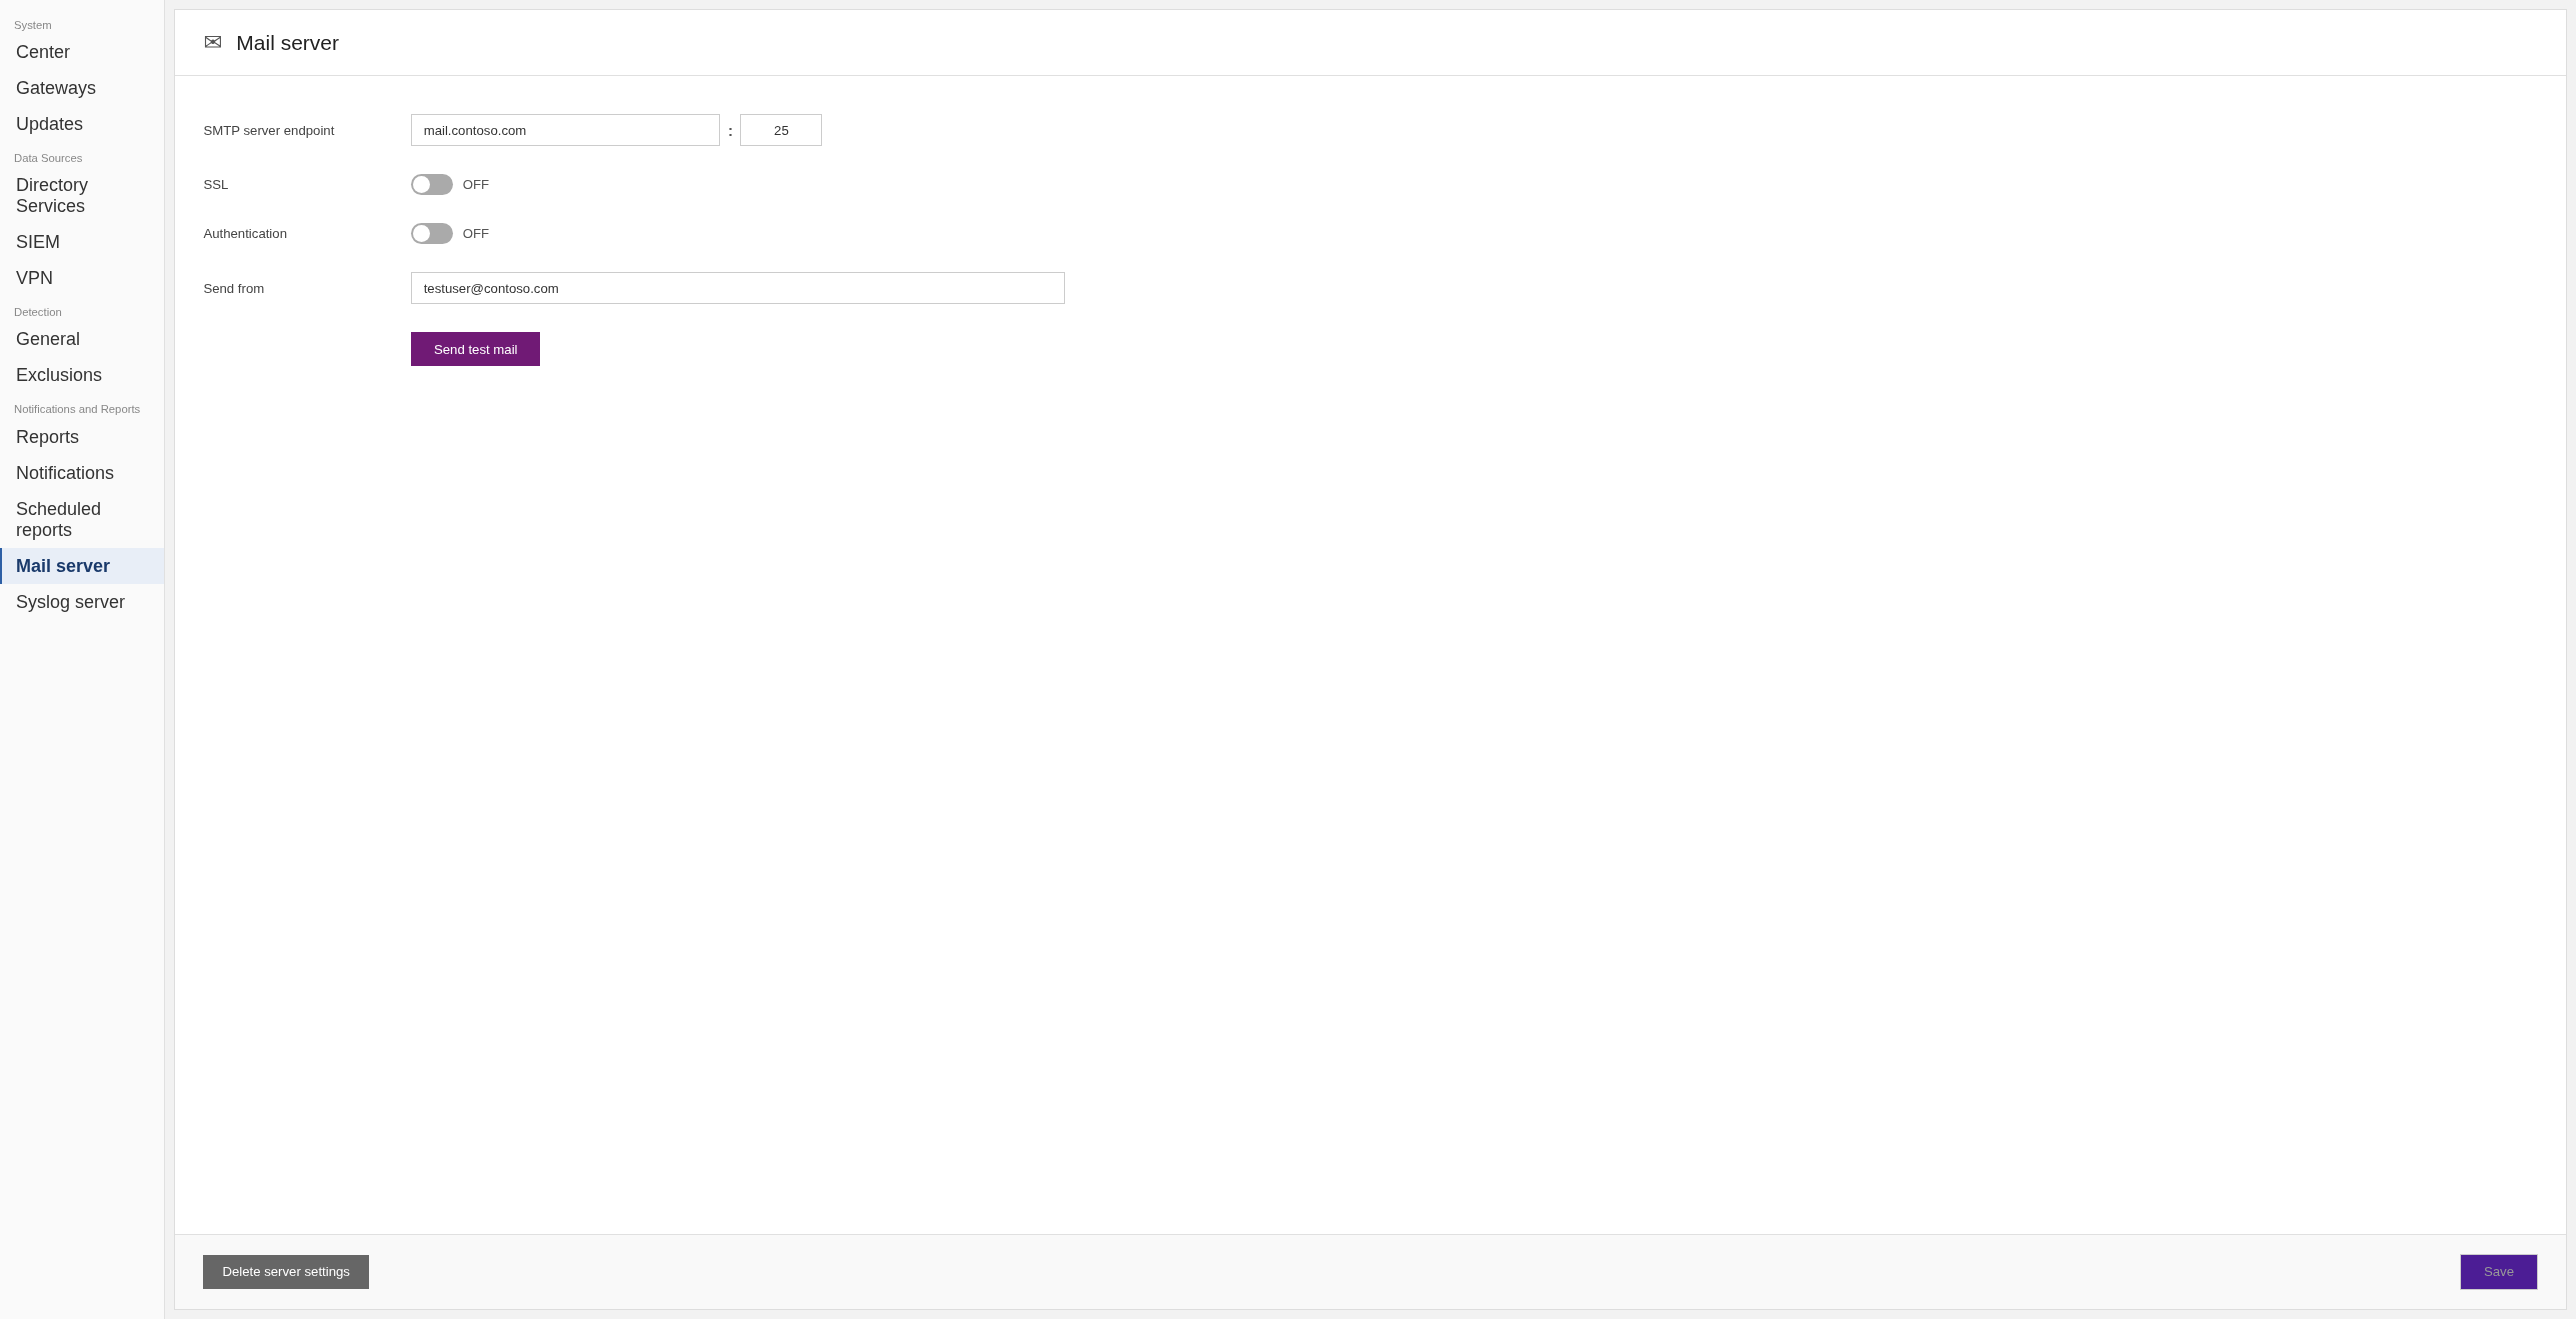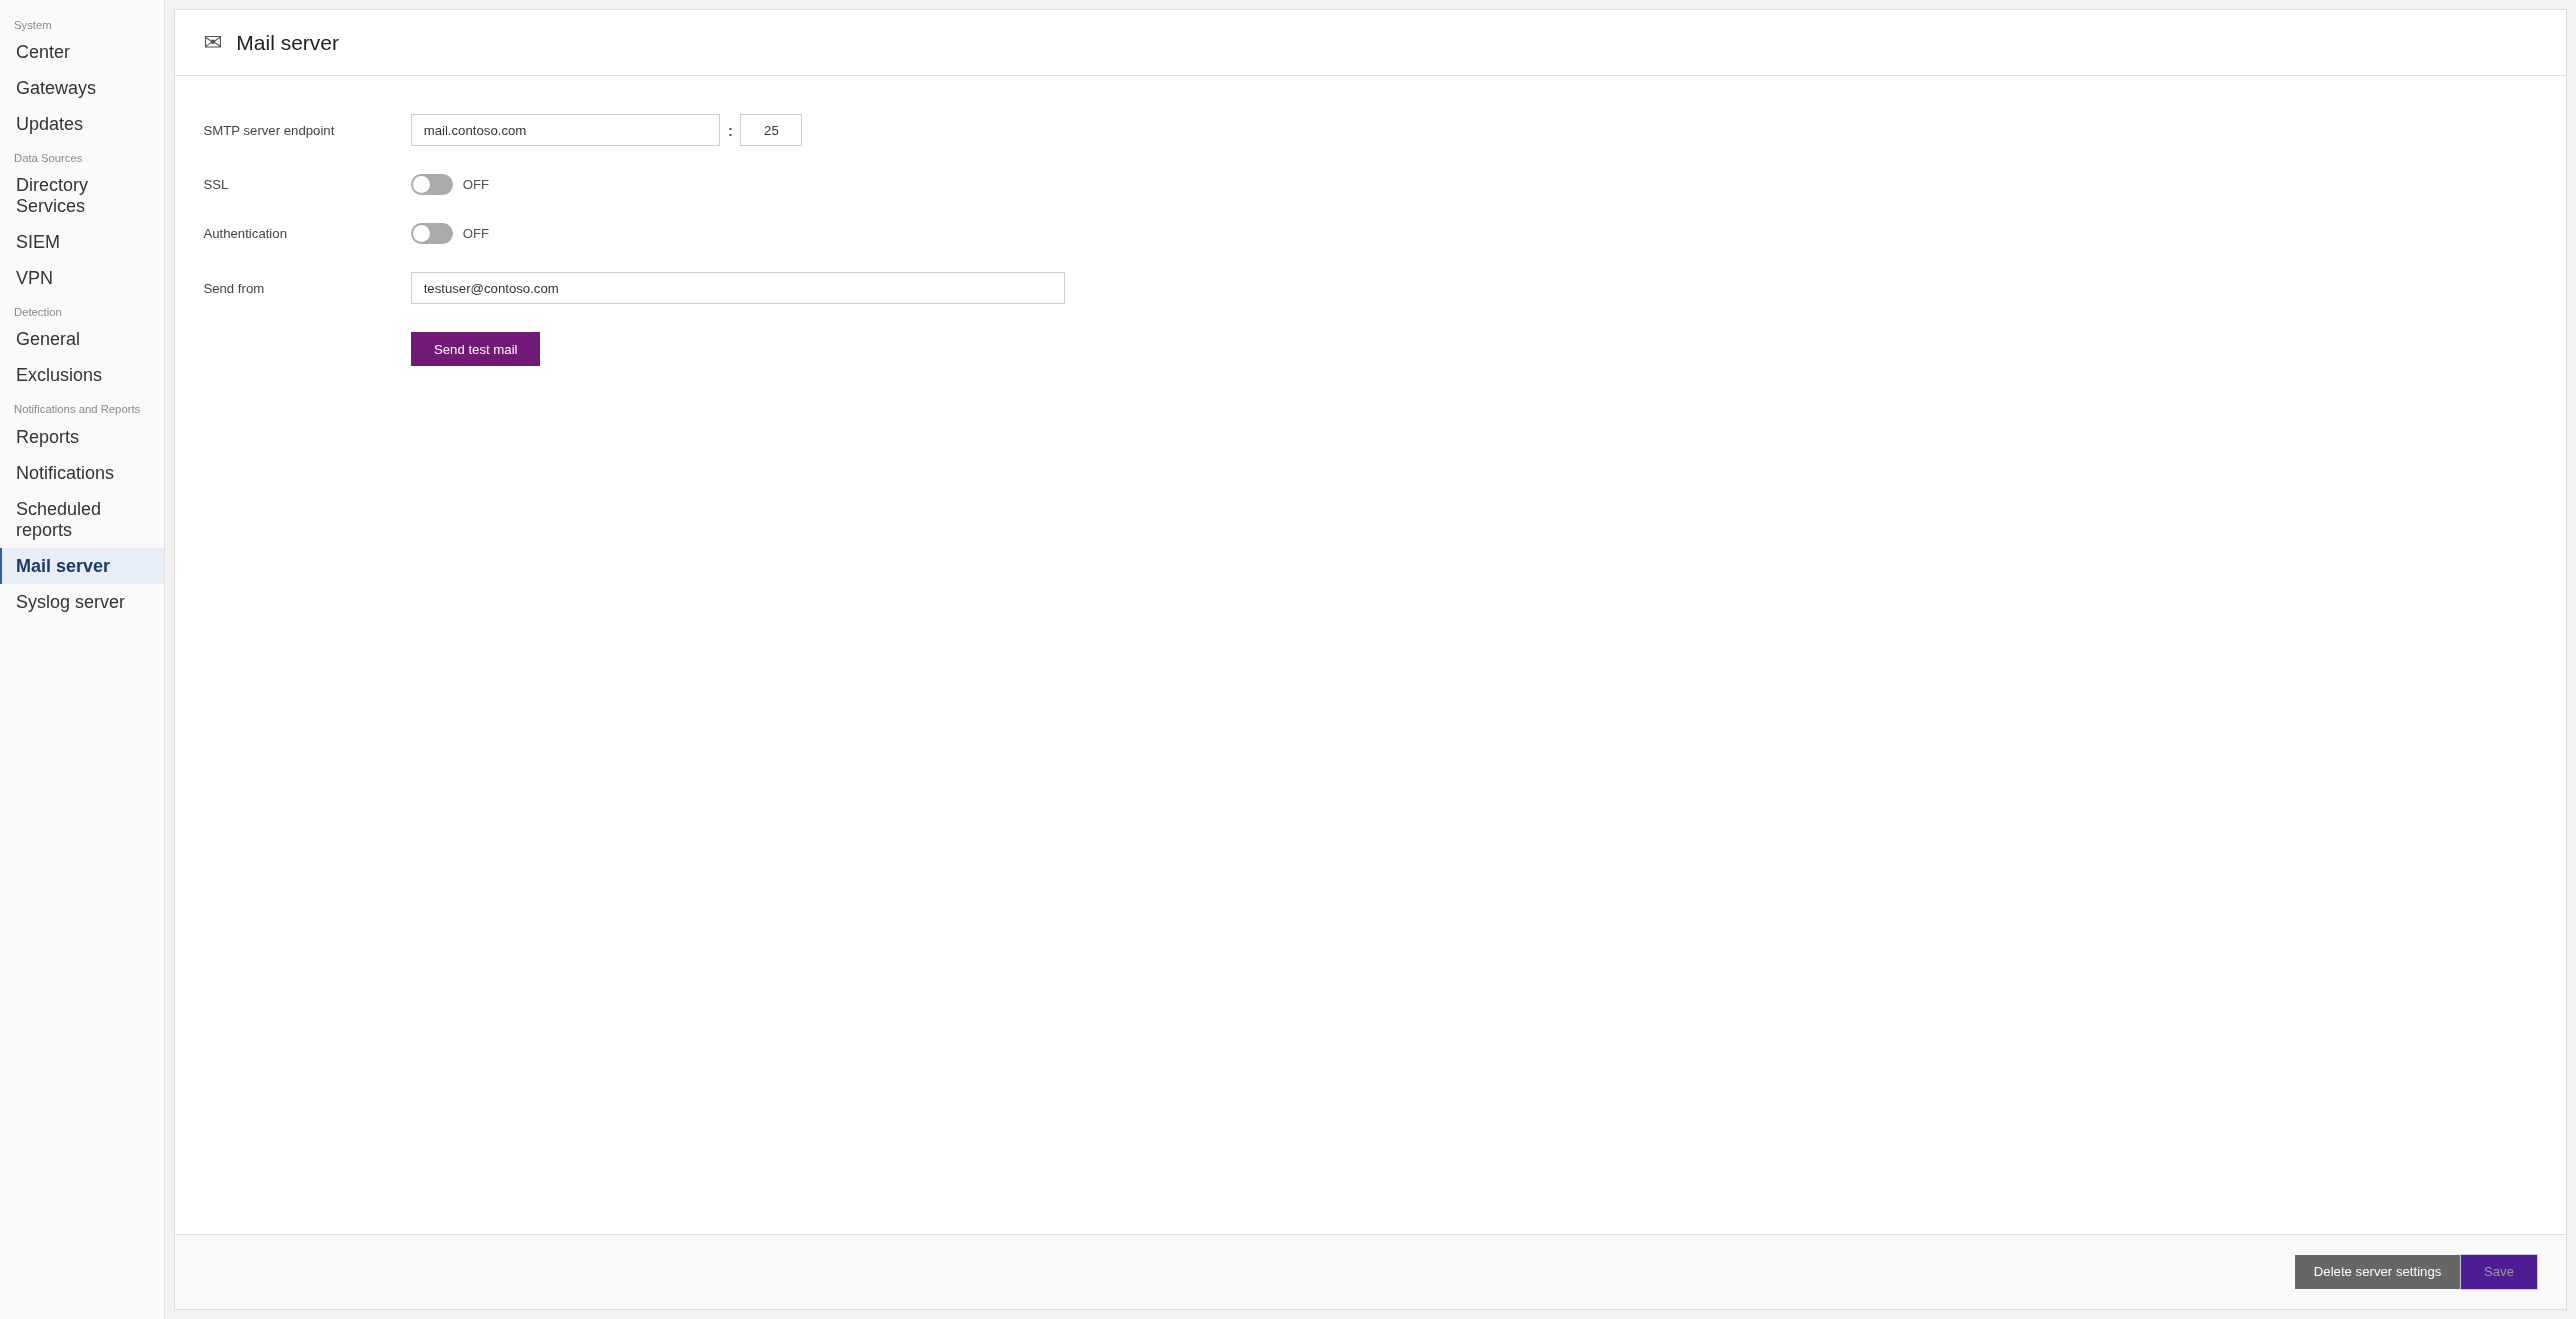--- a/index.html
+++ b/index.html
@@ -113,21 +113,21 @@
       outline: none;
       background: #fff;
       color: #333;
     }
 
     .smtp-input {
       width: 309px;
     }
 
     .port-input {
-      width: 62px;
+      width: 82px;
       text-align: center;
     }
 
     .colon {
       font-size: 15px;
       font-weight: bold;
       color: #555;
     }
 
     .send-from-input {
@@ -214,21 +214,21 @@
       border: 0.9px solid #ccc;
       padding: 9.4px 22.6px;
       font-size: 13.2px;
       cursor: not-allowed;
       font-family: inherit;
     }
 
     .action-bar {
       display: flex;
       align-items: center;
-      justify-content: flex-end;
+      justify-content: space-between;
       padding: 19px 28px;
       border-top: 0.9px solid #e0e0e0;
       background: #f9f9f9;
     }
 
     .send-test-row {
       margin-bottom: 28px;
       padding-left: 208px;
     }
   </style>

